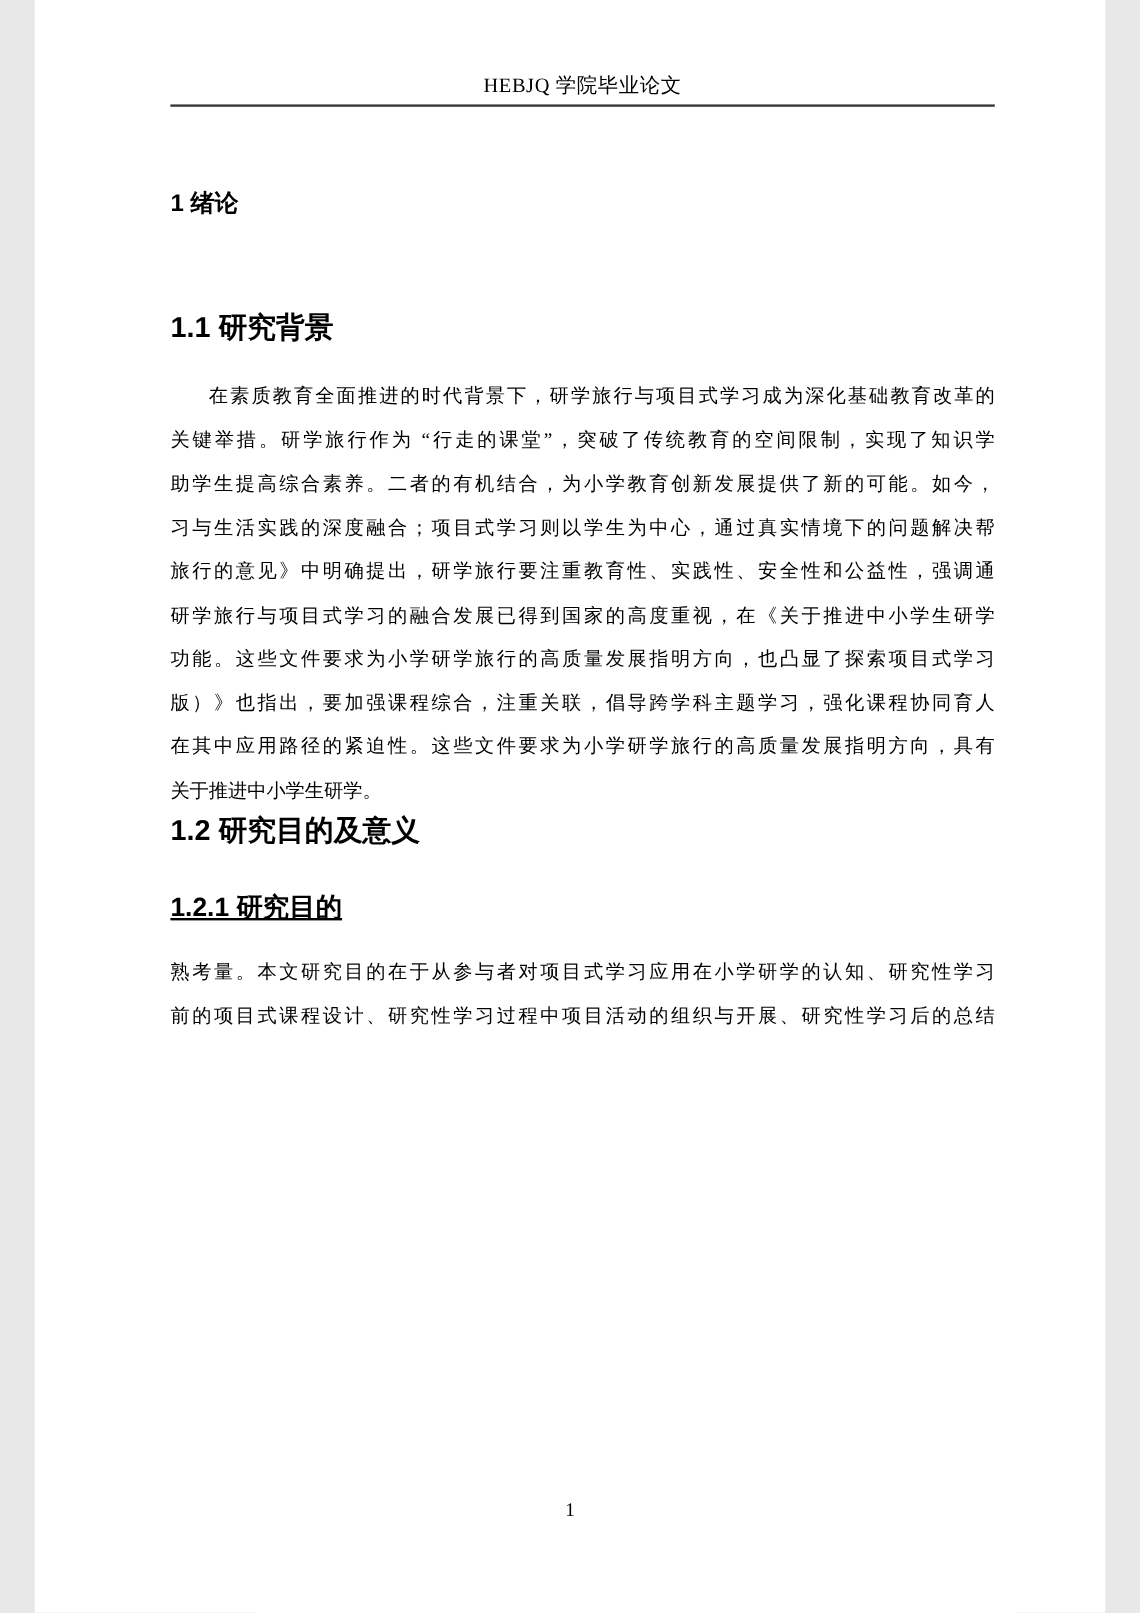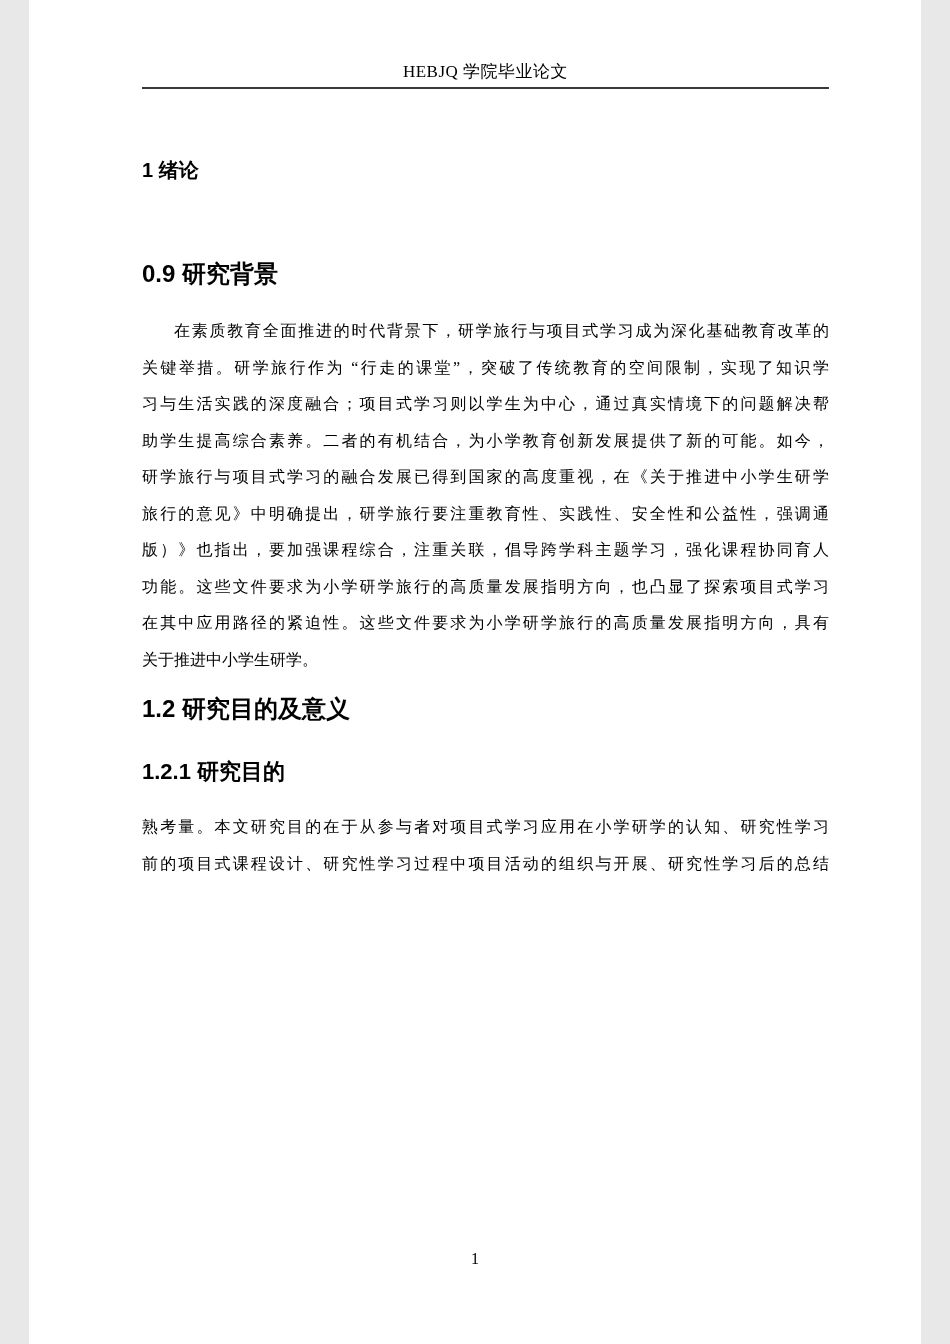--- a/index.html
+++ b/index.html
@@ -41,22 +41,22 @@
   }
   .subsection-heading {
     margin: 0;
     font-family: "Liberation Sans", sans-serif;
     font-weight: 600;
     font-size: 22px;
     line-height: 27px;
   }
   .mt-sec-1-1 { margin-top: 72px; }
   .mt-p1      { margin-top: 24px; }
-  .mt-sec-1-2 { margin-top: 16px; }
-  .mt-sub-121 { margin-top: 34px; }
+  .mt-sec-1-2 { }
+  .mt-sub-121 { margin-top: 34px; text-decoration: underline; }
   .mt-p2      { margin-top: 24px; }
   .para .line {
     font-size: 16px;
     line-height: 36.5px;
     text-align: justify;
     text-align-last: justify;
   }
   .para .line.first { text-indent: 2em; }
   .para .line.last  { text-align-last: left; }
   .page-footer {
@@ -73,31 +73,31 @@
 <body>
 
 <div class="page">
 
   <div class="doc-header">
     <span>HEBJQ 学院毕业论文</span>
   </div>
 
   <h1 class="chapter-heading">1 绪论</h1>
 
-  <h2 class="section-heading mt-sec-1-1">0.9 研究背景</h2>
+  <h2 class="section-heading mt-sec-1-1">1.1 研究背景</h2>
 
   <div class="para mt-p1">
       <div class="line first">在素质教育全面推进的时代背景下，研学旅行与项目式学习成为深化基础教育改革的</div>
       <div class="line">关键举措。研学旅行作为 “行走的课堂”，突破了传统教育的空间限制，实现了知识学</div>
+      <div class="line">助学生提高综合素养。二者的有机结合，为小学教育创新发展提供了新的可能。如今，</div>
       <div class="line">习与生活实践的深度融合；项目式学习则以学生为中心，通过真实情境下的问题解决帮</div>
-      <div class="line">助学生提高综合素养。二者的有机结合，为小学教育创新发展提供了新的可能。如今，</div>
+      <div class="line">旅行的意见》中明确提出，研学旅行要注重教育性、实践性、安全性和公益性，强调通</div>
       <div class="line">研学旅行与项目式学习的融合发展已得到国家的高度重视，在《关于推进中小学生研学</div>
-      <div class="line">旅行的意见》中明确提出，研学旅行要注重教育性、实践性、安全性和公益性，强调通</div>
+      <div class="line">功能。这些文件要求为小学研学旅行的高质量发展指明方向，也凸显了探索项目式学习</div>
       <div class="line">版）》也指出，要加强课程综合，注重关联，倡导跨学科主题学习，强化课程协同育人</div>
-      <div class="line">功能。这些文件要求为小学研学旅行的高质量发展指明方向，也凸显了探索项目式学习</div>
       <div class="line">在其中应用路径的紧迫性。这些文件要求为小学研学旅行的高质量发展指明方向，具有</div>
       <div class="line last">关于推进中小学生研学。</div>
     </div>
 
   <h2 class="section-heading mt-sec-1-2">1.2 研究目的及意义</h2>
 
   <h3 class="subsection-heading mt-sub-121">1.2.1 研究目的</h3>
 
   <div class="para mt-p2">
       <div class="line">熟考量。本文研究目的在于从参与者对项目式学习应用在小学研学的认知、研究性学习</div>

